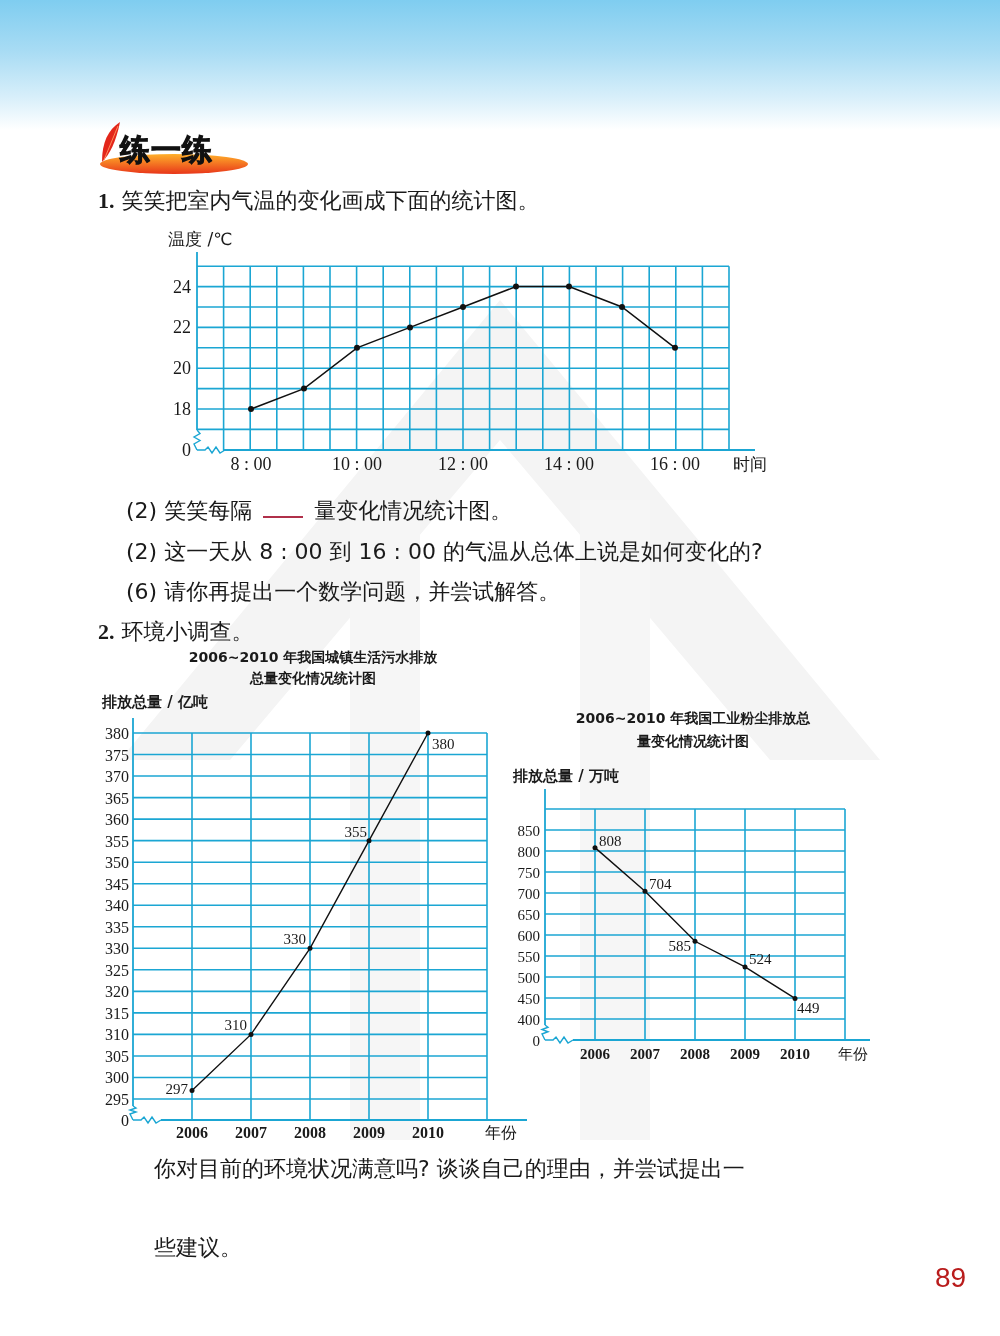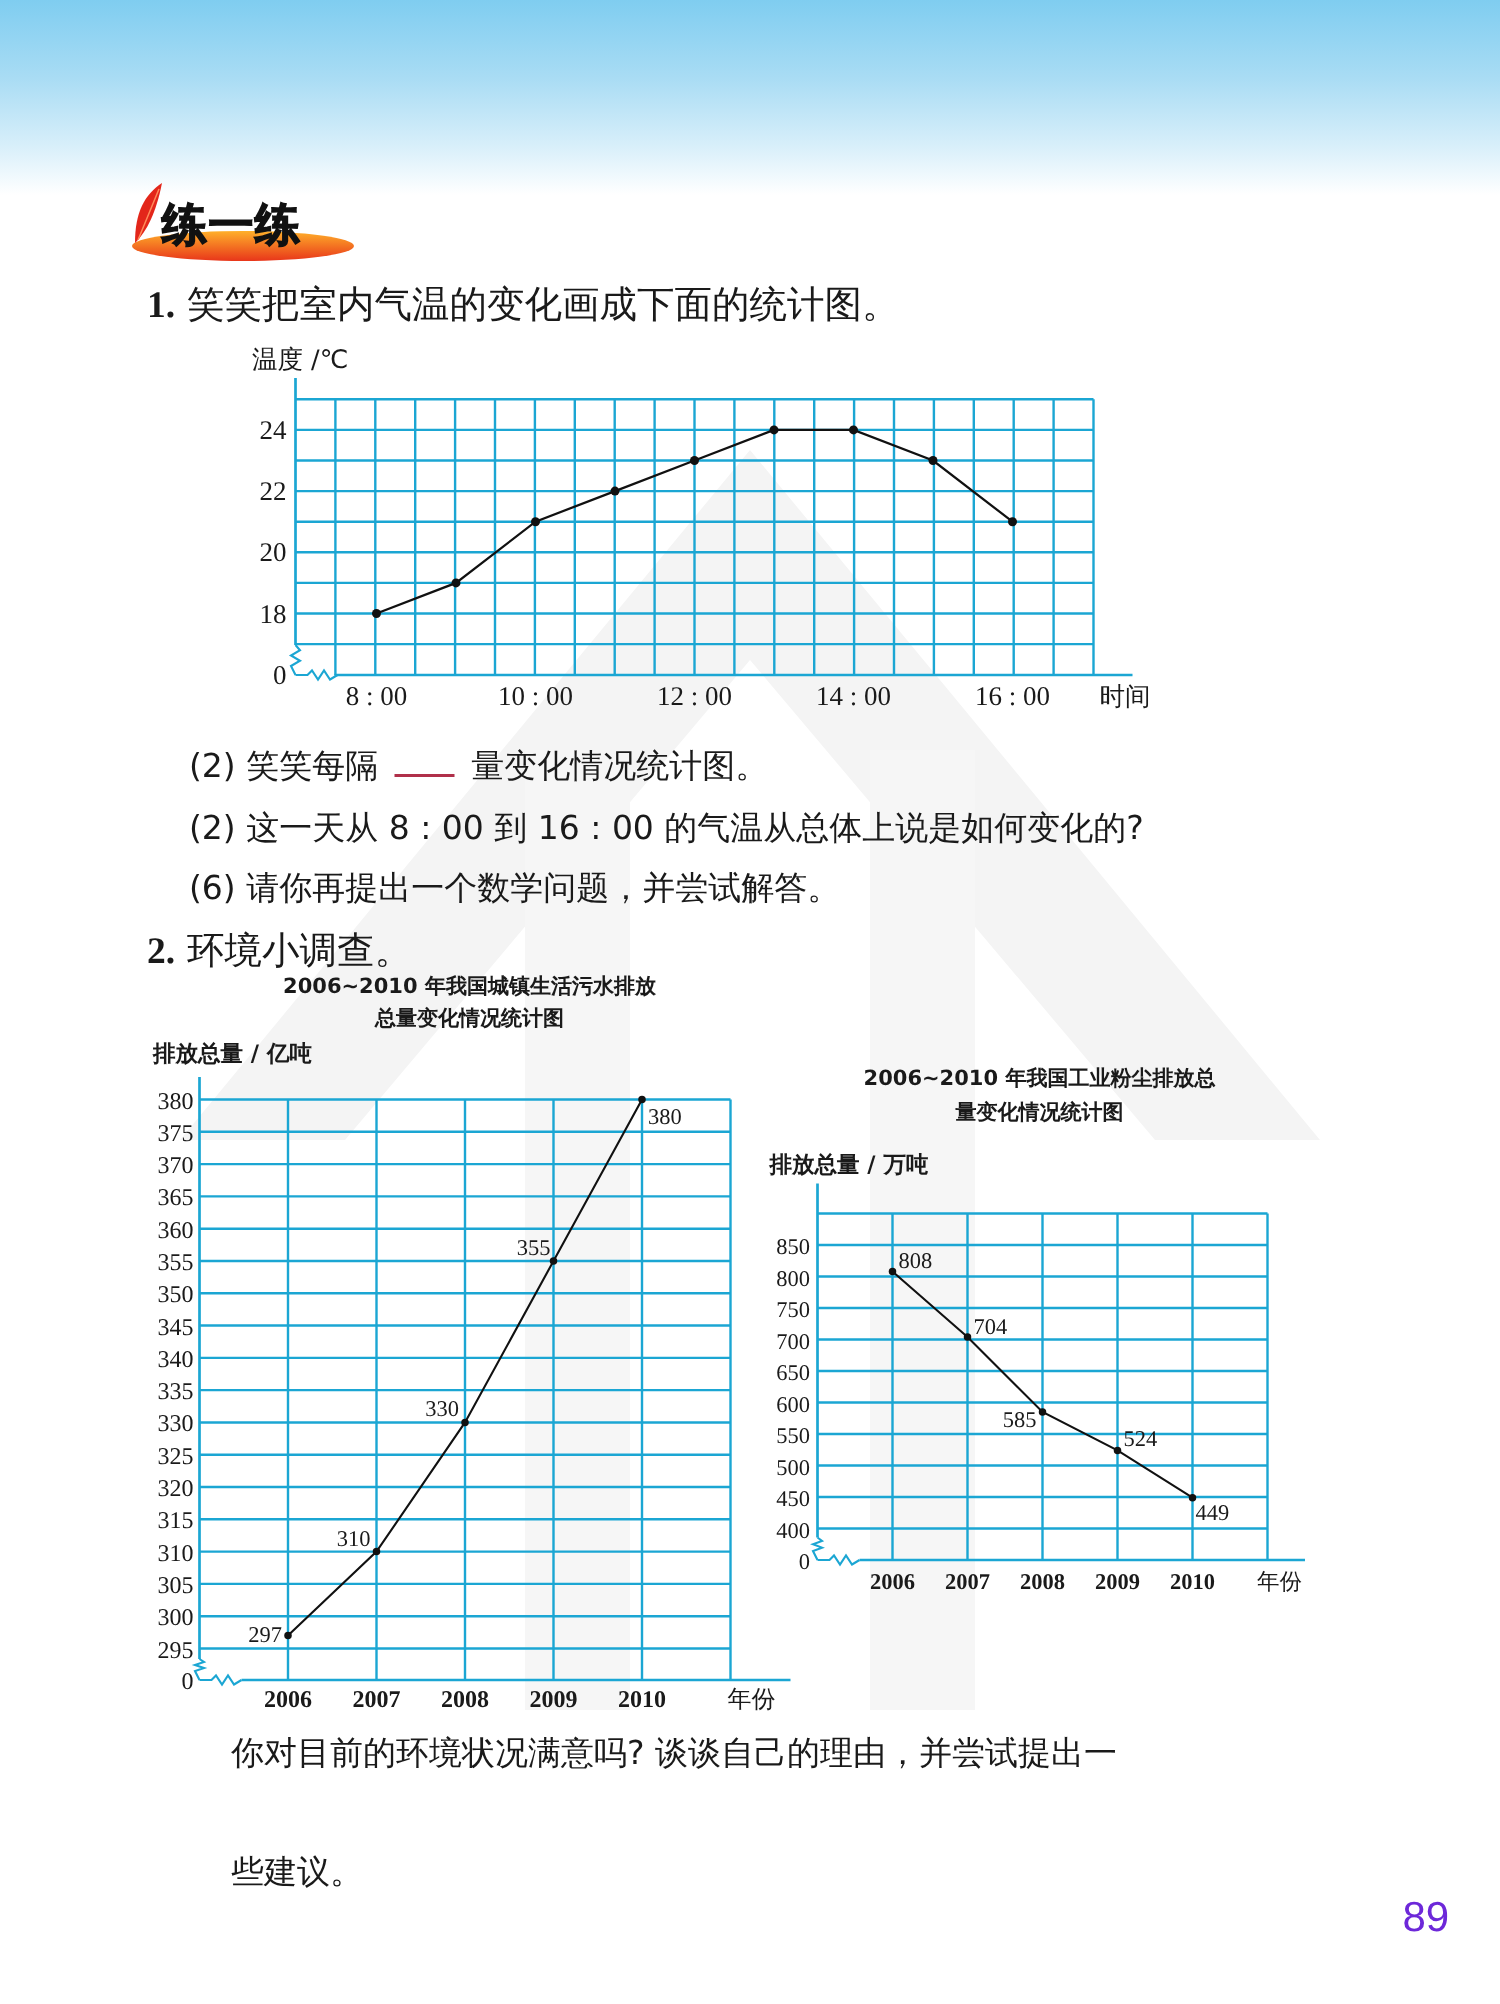--- a/index.html
+++ b/index.html
@@ -1,33 +1,33 @@
 <!DOCTYPE html>
 <html><head>
 <meta charset="utf-8">
 <style>
   html, body { margin: 0; padding: 0; }
   body { width: 1000px; height: 1336px; position: relative; overflow: hidden; background: #ffffff;
          font-family: "DejaVu Serif", "Liberation Serif", serif; color: #1a1a1a; }
   .sky { position: absolute; left: 0; top: 0; width: 1000px; height: 130px;
          background: linear-gradient(to bottom, #7fcdf0 0%, #a9dcf4 40%, #d8effa 75%, #ffffff 100%); }
   .watermark { position: absolute; left: 120px; top: 300px; width: 760px; height: 900px; }
-  .badge { position: absolute; left: 84px; top: 128px; width: 160px; height: 50px; }
+  .badge { position: absolute; left: 96px; top: 128px; width: 160px; height: 50px; }
   .badge-ellipse { position: absolute; left: 4px; top: 26px; width: 148px; height: 20px; border-radius: 50%;
                    background: linear-gradient(to bottom, #ffb02a, #e8361a); }
   .feather { position: absolute; left: 4px; top: -6px; width: 22px; height: 44px; }
   .badge-text { position: absolute; left: 24px; top: 2px; font-family: "DejaVu Sans", sans-serif; font-weight: bold;
                 font-size: 30px; letter-spacing: 1px; color: #111; -webkit-text-stroke: 1px #111; }
-  .q { position: absolute; font-size: 25px; white-space: nowrap; font-family: "DejaVu Sans", sans-serif; }
+  .q { position: absolute; font-size: 22px; white-space: nowrap; font-family: "DejaVu Sans", sans-serif; }
   .q .num { font-family: "Liberation Serif", serif; font-weight: bold; }
   .sub { position: absolute; font-size: 22px; white-space: nowrap; font-family: "DejaVu Sans", sans-serif; }
   .blank { display: inline-block; width: 40px; border-bottom: 2px solid #b0304a; margin: 0 4px; height: 20px; vertical-align: baseline; }
   svg text { font-family: "Liberation Serif", serif; fill: #1a1a1a; }
   svg .cjk { font-family: "DejaVu Sans", sans-serif; }
-  .pagenum { position: absolute; left: 935px; top: 1262px; font-family: "Liberation Sans", sans-serif; font-size: 28px; color: #6d28d9; }
+  .pagenum { position: absolute; left: 935px; top: 1262px; font-family: "Liberation Sans", sans-serif; font-size: 28px; color: #b91c1c; }
 </style>
 </head>
 <body>
 
 <div class="sky"></div>
 
 <svg class="watermark" viewBox="0 0 760 900">
   <polygon points="380,0 760,460 650,460 380,140 110,460 0,460" fill="#f4f4f4"></polygon>
   <rect x="230" y="200" width="70" height="640" fill="#f6f6f6"></rect>
   <rect x="460" y="200" width="70" height="640" fill="#f6f6f6"></rect>

